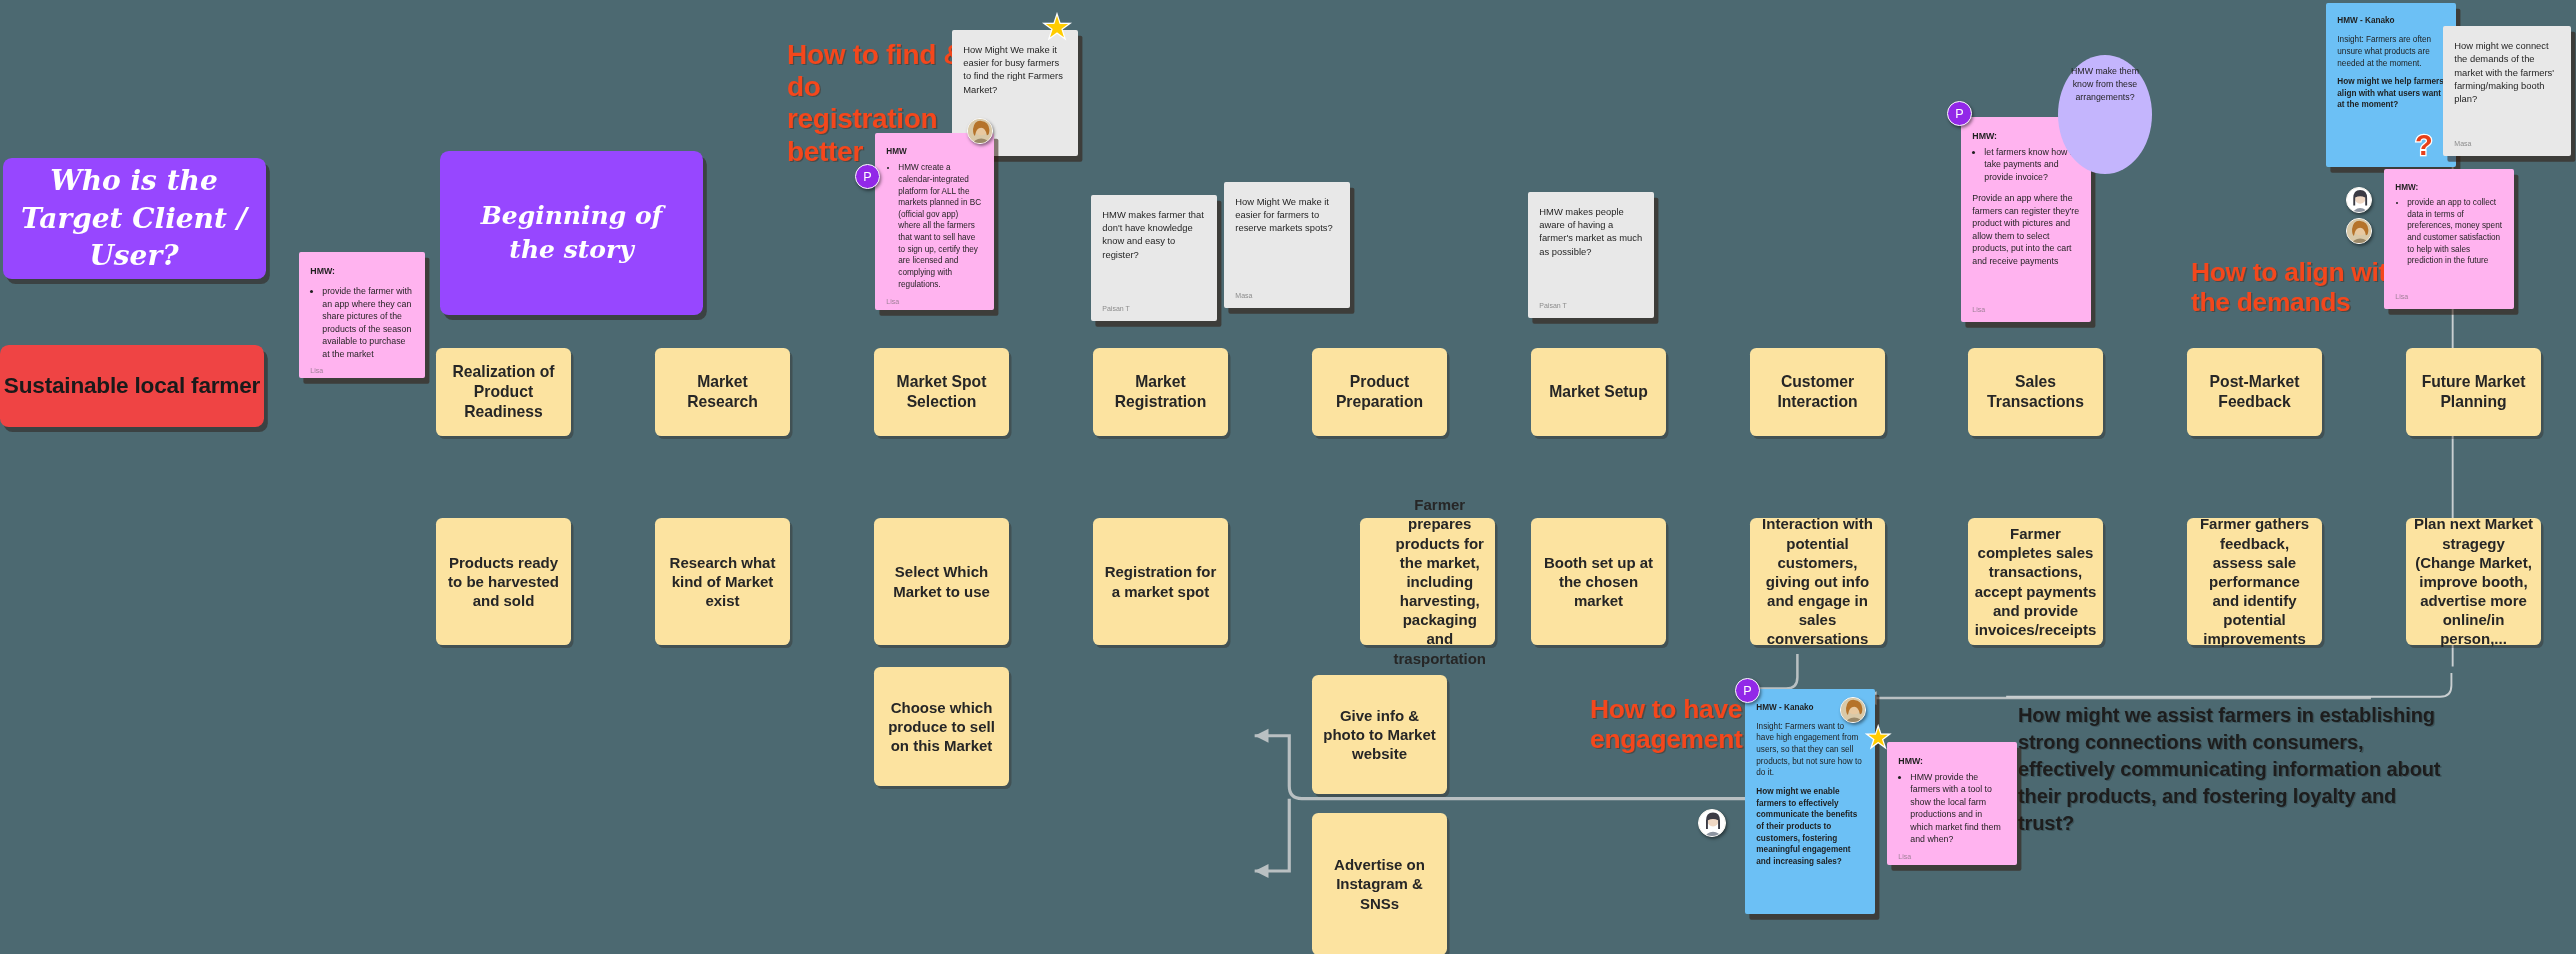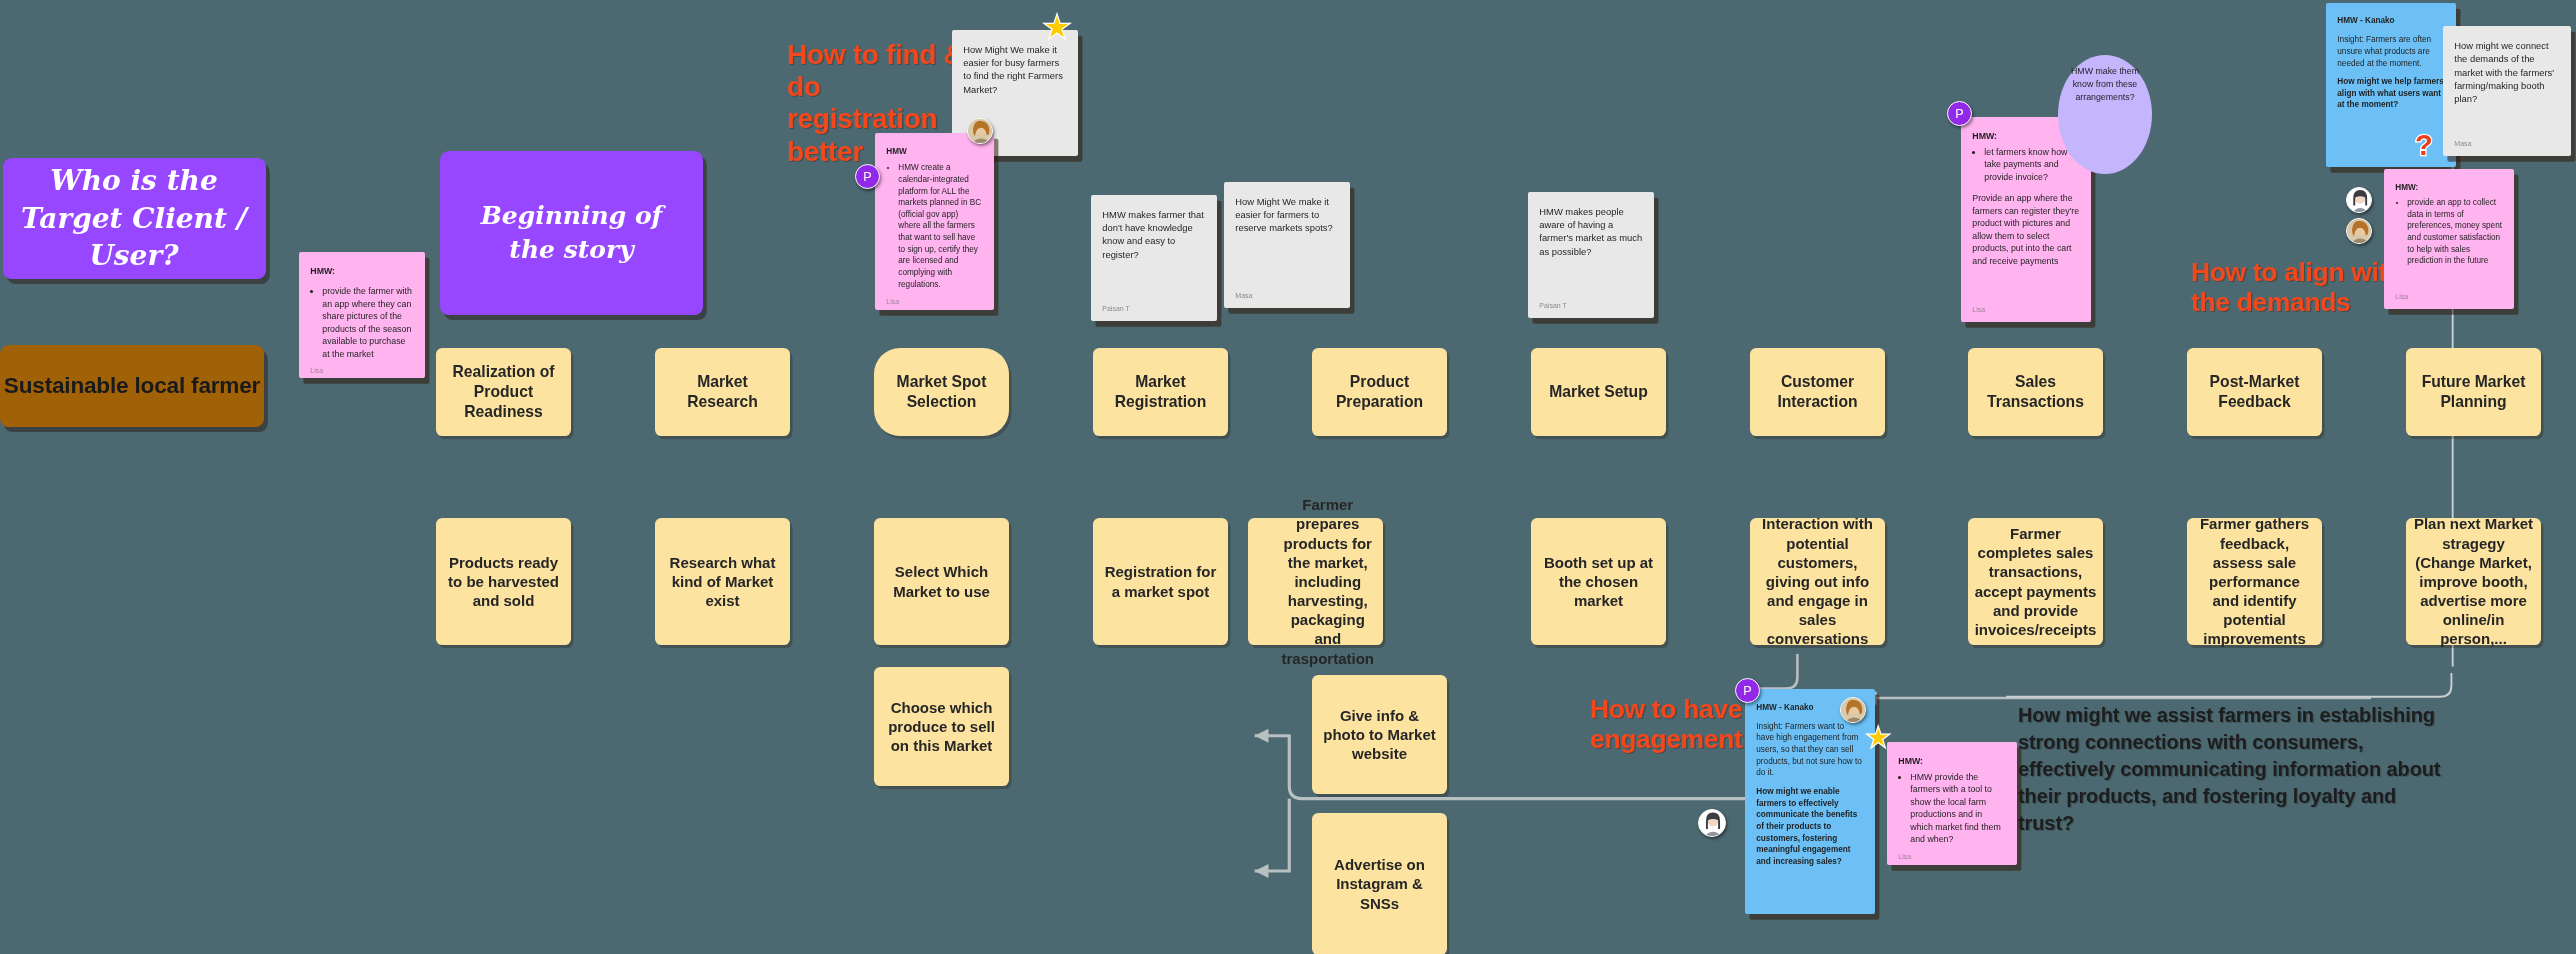--- a/index.html
+++ b/index.html
@@ -15,21 +15,21 @@
   .abs { position:absolute; }
 
   
   .bigcard {
     border-radius:8.8px;
     display:flex; align-items:center; justify-content:center;
     text-align:center;
     box-shadow: 3.8px 5px 0 rgba(40,20,10,.45);
   }
   .bigcard.purple { background:#9747ff; color:#fff; }
-  .bigcard.orange { background:#a16207; color:#1a1a1a; }
+  .bigcard.orange { background:#ef4444; color:#1a1a1a; }
   .script {
     font-family:"DejaVu Serif", serif;
     font-style:italic; font-weight:700;
     line-height:1.35;
   }
   .heavy { font-weight:700; letter-spacing:-0.2px; }
 
   
   .ycard {
     background:#fce3a0;
@@ -174,21 +174,21 @@
 
     <path d="M3190,1108 L3880,1108 Q3898,1108 3898,1090 L3898,1070" stroke="#c9cfd1" stroke-width="3" fill="none"></path>
   </svg>
 
   <div class="ycard abs" style="left:436px; top:348px; width:135px; height:88px;">
     <span>Realization of Product Readiness</span>
     </div>
   <div class="ycard abs" style="left:655px; top:348px; width:135px; height:88px;">
     <span>Market Research</span>
     </div>
-  <div class="ycard abs" style="left:874px; top:348px; width:135px; height:88px;border-radius:26px;">
+  <div class="ycard abs" style="left:874px; top:348px; width:135px; height:88px;">
     <span>Market Spot Selection</span>
     </div>
   <div class="ycard abs" style="left:1093px; top:348px; width:135px; height:88px;">
     <span>Market Registration</span>
     </div>
   <div class="ycard abs" style="left:1312px; top:348px; width:135px; height:88px;">
     <span>Product Preparation</span>
     </div>
   <div class="ycard abs" style="left:1531px; top:348px; width:135px; height:88px;">
     <span>Market Setup</span>
@@ -211,21 +211,21 @@
     </div>
   <div class="ycard abs small" style="left:655px; top:518px; width:135px; height:127px;">
     <span>Research what kind of Market exist</span>
     </div>
   <div class="ycard abs small" style="left:874px; top:518px; width:135px; height:127px;">
     <span>Select Which Market to use</span>
     </div>
   <div class="ycard abs small" style="left:1093px; top:518px; width:135px; height:127px;">
     <span>Registration for a market spot</span>
     </div>
-  <div class="ycard abs small" style="left:1248px; top:518px; width:135px; height:127px;padding-left:32px;">
+  <div class="ycard abs small" style="left:1360px; top:518px; width:135px; height:127px;padding-left:32px;">
     <span>Farmer prepares products for the market, including harvesting, packaging and trasportation</span>
     </div>
   <div class="ycard abs small" style="left:1531px; top:518px; width:135px; height:127px;">
     <span>Booth set up at the chosen market</span>
     </div>
   <div class="ycard abs small" style="left:1750px; top:518px; width:135px; height:127px;">
     <span>Interaction with potential customers, giving out info and engage in sales conversations</span>
     </div>
   <div class="ycard abs small" style="left:1968px; top:518px; width:135px; height:127px;">
     <span>Farmer completes sales transactions, accept payments and provide invoices/receipts</span>

